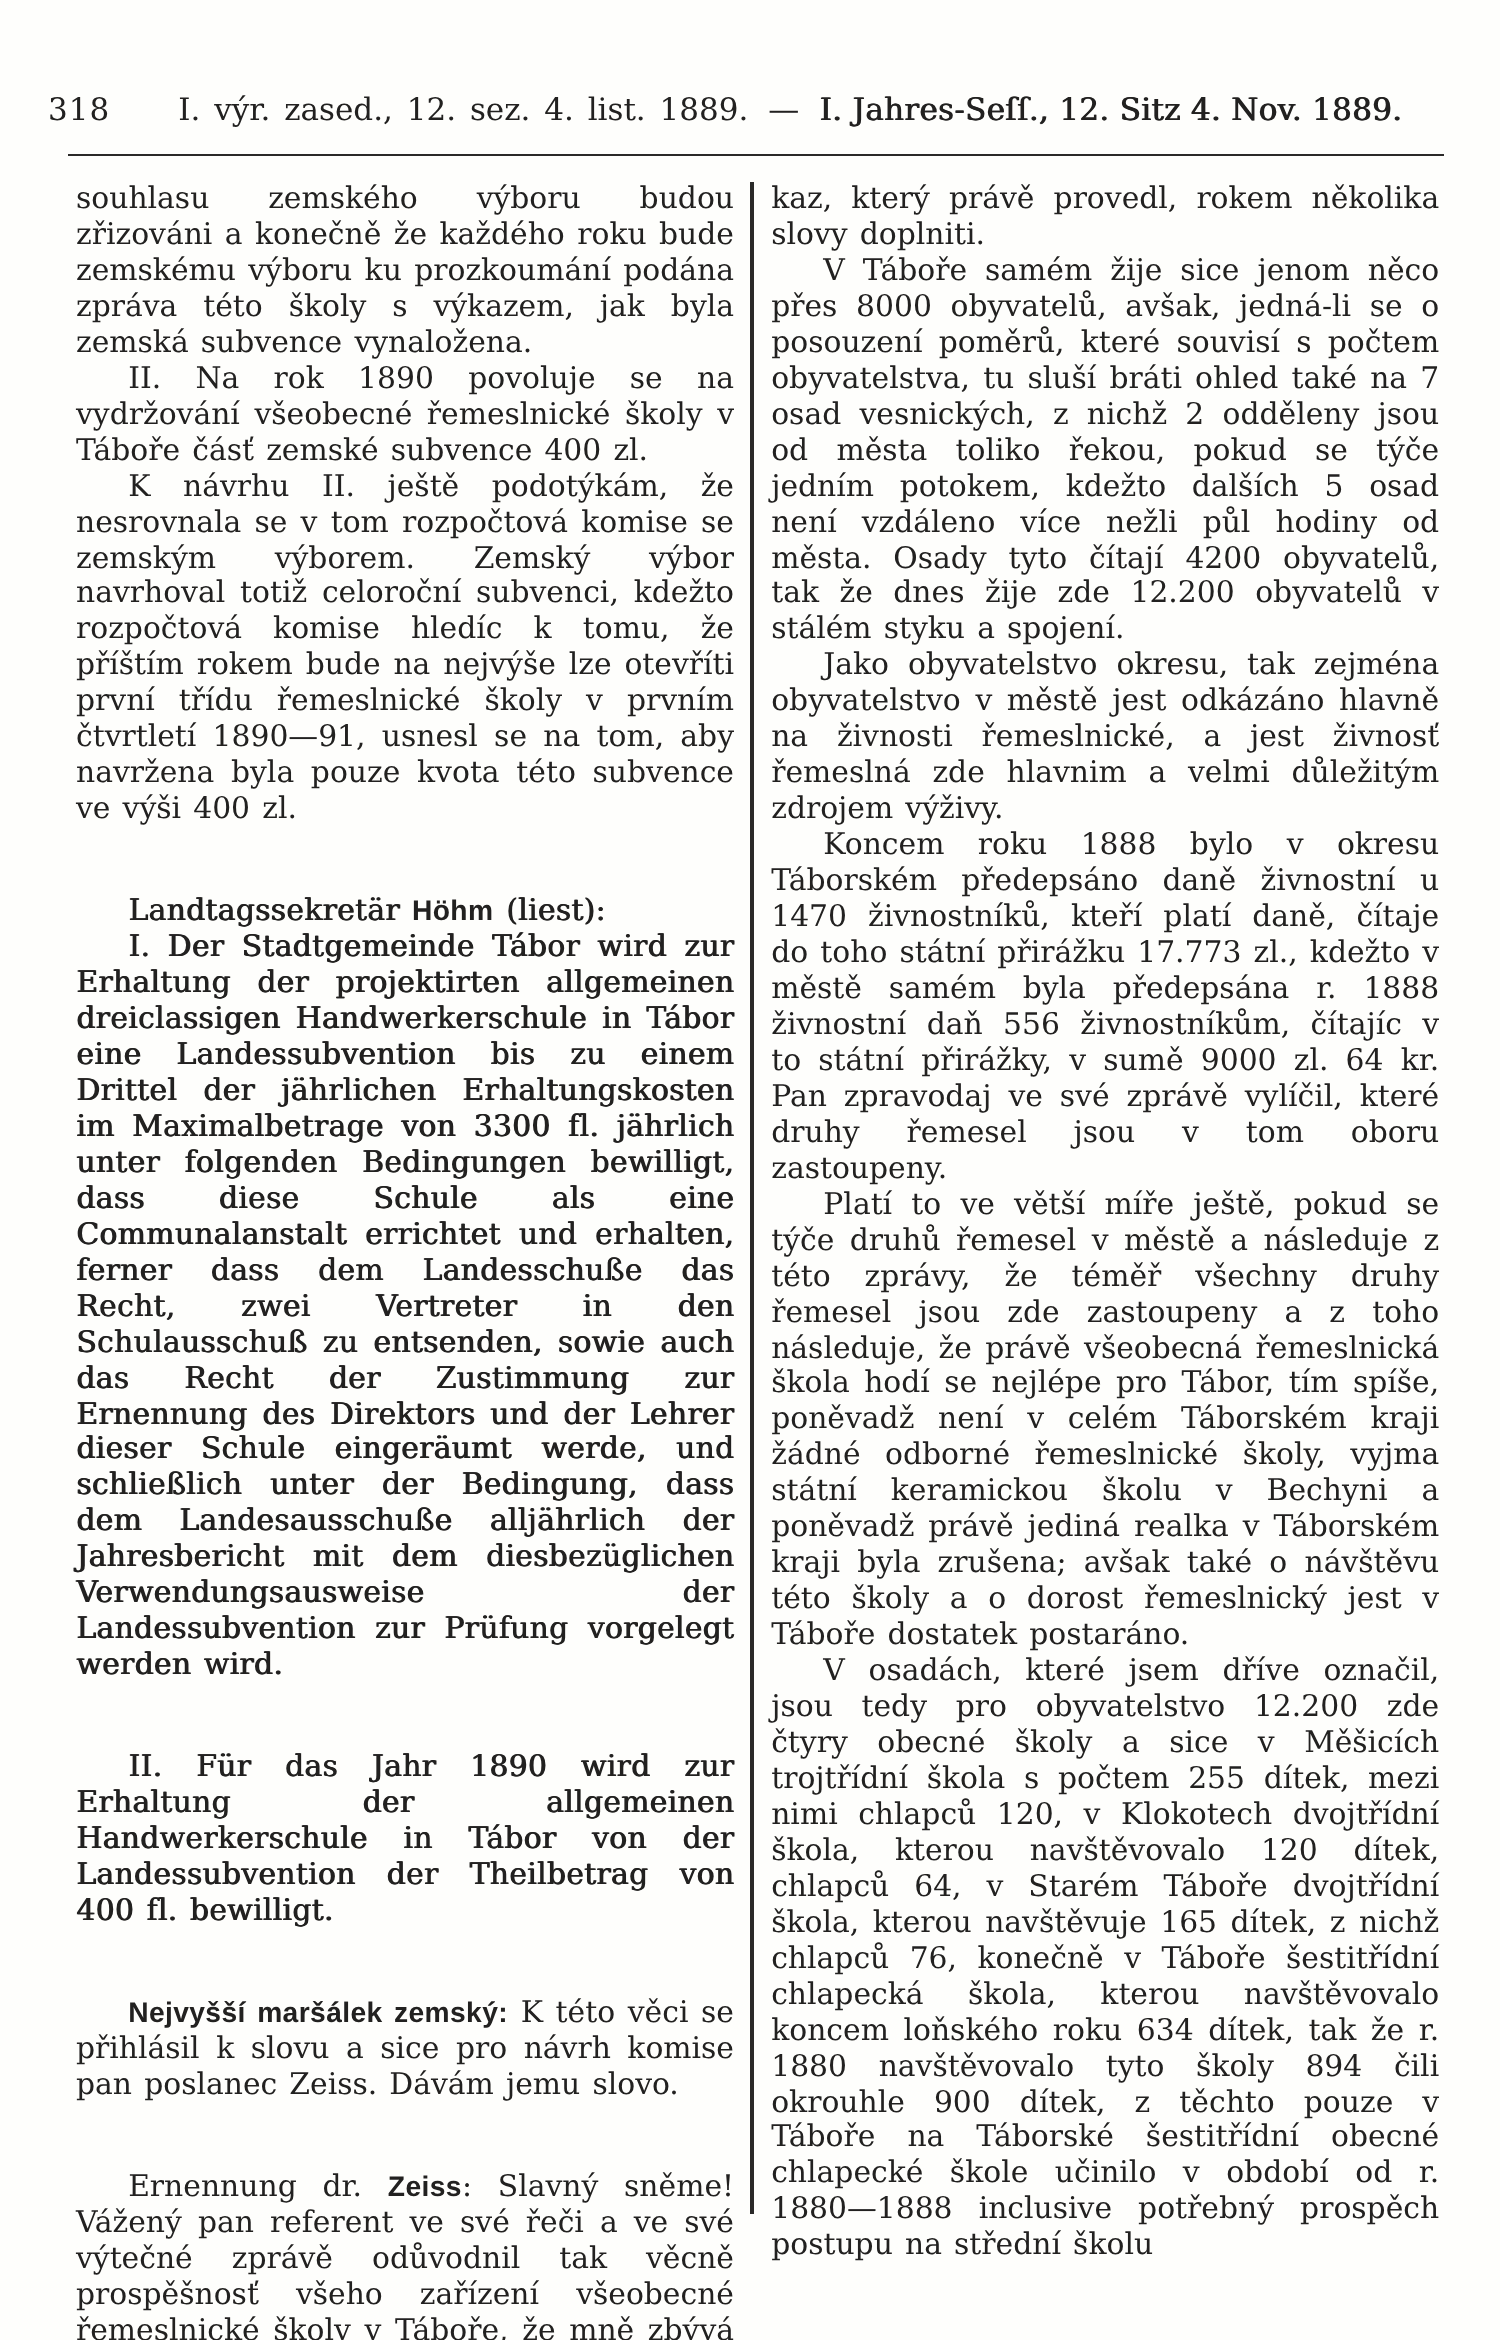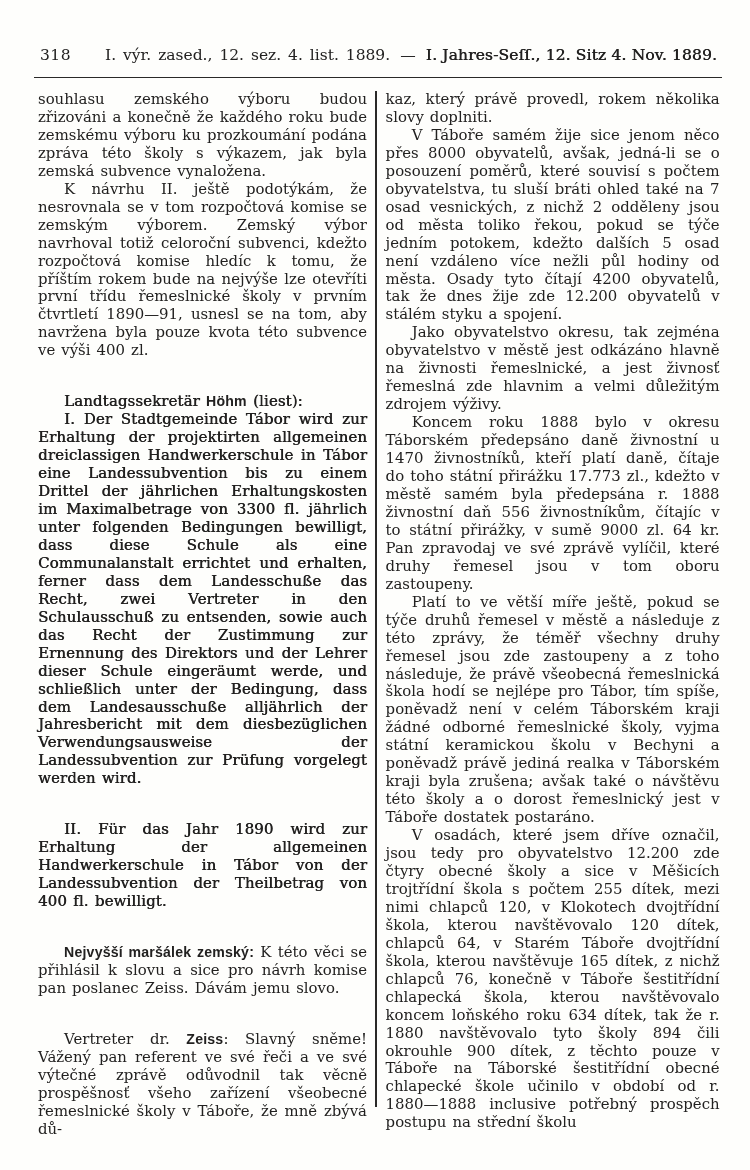--- a/index.html
+++ b/index.html
@@ -7,21 +7,21 @@
     width: 750px; height: 1170px;
     background: #ffffff;
     font-family: "DejaVu Serif", "Liberation Serif", serif;
     color: #222120;
     overflow: hidden;
   }
   .page { position: relative; width: 750px; height: 1170px; background: #fefefc; }
 
   
   .header {
-    position: absolute; top: 46px; left: 40px; right: 30px;
+    position: absolute; top: 46px; left: 24px; right: 30px;
     display: flex; align-items: baseline;
     font-size: 15.5px; white-space: nowrap;
   }
   .page-number { margin-right: 34px; letter-spacing: 0.5px; }
   .running-title-cs { margin-right: 10px; word-spacing: 2px; }
   .running-sep { margin-right: 10px; }
   .header-rule {
     position: absolute; top: 77px; left: 34px; right: 28px;
     border-top: 1.7px solid #2a2928; height: 0;
   }
@@ -75,26 +75,27 @@
     <span class="running-title-cs">I. výr. zased., 12. sez. 4. list. 1889.</span>
     <span class="running-sep">—</span>
     <span class="running-title-de">I. Jahres-Seſſ., 12. Sitz 4. Nov. 1889.</span>
   </div>
 
   <div class="header-rule"></div>
 
   <div class="columns">
     <div class="column left">
         <p class="para" lang="cs"><span>souhlasu zemského výboru budou zřizováni a konečně že každého roku bude zemskému výboru ku prozkoumání podána zpráva této školy s výkazem, jak byla zemská subvence vynaložena.</span></p>
+        <p class="para indent" lang="cs"><span>II. Na rok 1890 povoluje se na vydržování všeobecné řemeslnické školy v Táboře čásť zemské subvence 400 zl.</span></p>
         <p class="para indent" lang="cs"><span>K návrhu II. ještě podotýkám, že nesrovnala se v tom rozpočtová komise se zemským výborem. Zemský výbor navrhoval totiž celoroční subvenci, kdežto rozpočtová komise hledíc k tomu, že příštím rokem bude na nejvýše lze otevříti první třídu řemeslnické školy v prvním čtvrtletí 1890—91, usnesl se na tom, aby navržena byla pouze kvota této subvence ve výši 400 zl.</span></p>
         <p class="para de indent gap" lang="de"><span>Landtagssekretär </span><span class="speaker">Höhm</span><span> (liest):</span></p>
         <p class="para de indent" lang="de"><span>I. Der Stadtgemeinde Tábor wird zur Erhaltung der projektirten allgemeinen dreiclassigen Handwerkerschule in Tábor eine Landessubvention bis zu einem Drittel der jährlichen Erhaltungskosten im Maximalbetrage von 3300 fl. jährlich unter folgenden Bedingungen bewilligt, dass diese Schule als eine Communalanstalt errichtet und erhalten, ferner dass dem Landesschuße das Recht, zwei Vertreter in den Schulausschuß zu entsenden, sowie auch das Recht der Zustimmung zur Ernennung des Direktors und der Lehrer dieser Schule eingeräumt werde, und schließlich unter der Bedingung, dass dem Landesausschuße alljährlich der Jahresbericht mit dem diesbezüglichen Verwendungsausweise der Landessubvention zur Prüfung vorgelegt werden wird.</span></p>
         <p class="para de indent gap" lang="de"><span>II. Für das Jahr 1890 wird zur Erhaltung der allgemeinen Handwerkerschule in Tábor von der Landessubvention der Theilbetrag von 400 fl. bewilligt.</span></p>
         <p class="para indent gap" lang="cs"><span class="speaker">Nejvyšší maršálek zemský:</span><span> K této věci se přihlásil k slovu a sice pro návrh komise pan poslanec Zeiss. Dávám jemu slovo.</span></p>
-        <p class="para indent gap" lang="cs"><span>Vertreter dr. </span><span class="speaker">Zeiss</span><span>: Slavný sněme! Vážený pan referent ve své řeči a ve své výtečné zprávě odůvodnil tak věcně prospěšnosť všeho zařízení všeobecné řemeslnické školy v Táboře, že mně zbývá dů-</span></p>
+        <p class="para indent gap" lang="cs"><span>Ernennung dr. </span><span class="speaker">Zeiss</span><span>: Slavný sněme! Vážený pan referent ve své řeči a ve své výtečné zprávě odůvodnil tak věcně prospěšnosť všeho zařízení všeobecné řemeslnické školy v Táboře, že mně zbývá dů-</span></p>
       </div>
     <div class="col-divider"></div>
     <div class="column right">
         <p class="para" lang="cs"><span>kaz, který právě provedl, rokem několika slovy doplniti.</span></p>
         <p class="para indent" lang="cs"><span>V Táboře samém žije sice jenom něco přes 8000 obyvatelů, avšak, jedná-li se o posouzení poměrů, které souvisí s počtem obyvatelstva, tu sluší bráti ohled také na 7 osad vesnických, z nichž 2 odděleny jsou od města toliko řekou, pokud se týče jedním potokem, kdežto dalších 5 osad není vzdáleno více nežli půl hodiny od města. Osady tyto čítají 4200 obyvatelů, tak že dnes žije zde 12.200 obyvatelů v stálém styku a spojení.</span></p>
         <p class="para indent" lang="cs"><span>Jako obyvatelstvo okresu, tak zejména obyvatelstvo v městě jest odkázáno hlavně na živnosti řemeslnické, a jest živnosť řemeslná zde hlavnim a velmi důležitým zdrojem výživy.</span></p>
         <p class="para indent" lang="cs"><span>Koncem roku 1888 bylo v okresu Táborském předepsáno daně živnostní u 1470 živnostníků, kteří platí daně, čítaje do toho státní přirážku 17.773 zl., kdežto v městě samém byla předepsána r. 1888 živnostní daň 556 živnostníkům, čítajíc v to státní přirážky, v sumě 9000 zl. 64 kr. Pan zpravodaj ve své zprávě vylíčil, které druhy řemesel jsou v tom oboru zastoupeny.</span></p>
         <p class="para indent" lang="cs"><span>Platí to ve větší míře ještě, pokud se týče druhů řemesel v městě a následuje z této zprávy, že téměř všechny druhy řemesel jsou zde zastoupeny a z toho následuje, že právě všeobecná řemeslnická škola hodí se nejlépe pro Tábor, tím spíše, poněvadž není v celém Táborském kraji žádné odborné řemeslnické školy, vyjma státní keramickou školu v Bechyni a poněvadž právě jediná realka v Táborském kraji byla zrušena; avšak také o návštěvu této školy a o dorost řemeslnický jest v Táboře dostatek postaráno.</span></p>
         <p class="para indent" lang="cs"><span>V osadách, které jsem dříve označil, jsou tedy pro obyvatelstvo 12.200 zde čtyry obecné školy a sice v Měšicích trojtřídní škola s počtem 255 dítek, mezi nimi chlapců 120, v Klokotech dvojtřídní škola, kterou navštěvovalo 120 dítek, chlapců 64, v Starém Táboře dvojtřídní škola, kterou navštěvuje 165 dítek, z nichž chlapců 76, konečně v Táboře šestitřídní chlapecká škola, kterou navštěvovalo koncem loňského roku 634 dítek, tak že r. 1880 navštěvovalo tyto školy 894 čili okrouhle 900 dítek, z těchto pouze v Táboře na Táborské šestitřídní obecné chlapecké škole učinilo v období od r. 1880—1888 inclusive potřebný prospěch postupu na střední školu</span></p>
       </div>

